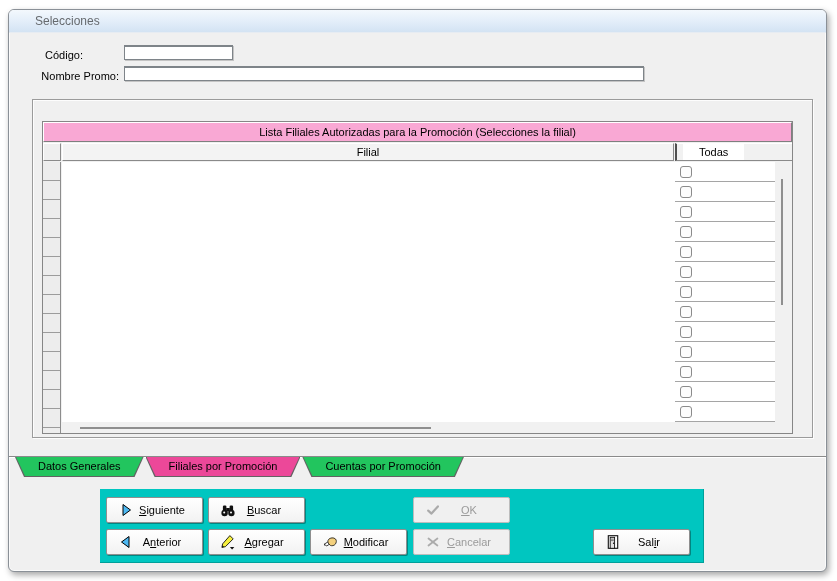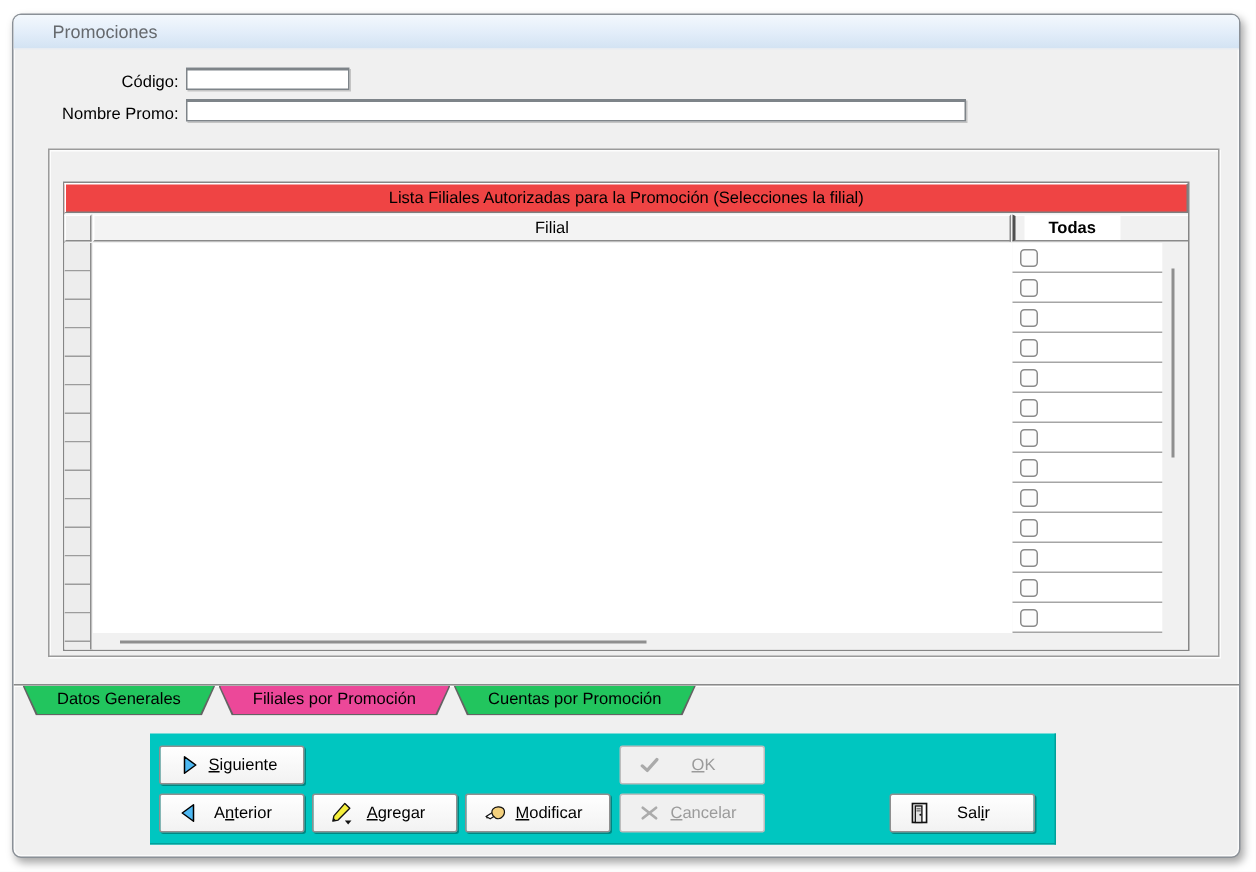--- a/index.html
+++ b/index.html
@@ -8,47 +8,47 @@
 
   
   .window{position:absolute;left:8px;top:9px;width:819px;height:563px;background:#f0f0f0;
     border:1px solid #8a9097;border-radius:6px;overflow:hidden;
     box-shadow:2px 3px 6px rgba(0,0,0,.35), inset 0 0 0 1px rgba(255,255,255,.75);}
   .titlebar{height:23px;background:linear-gradient(180deg,#f3f8fd 0%,#e2edf9 55%,#d3e3f3 100%);
     border-bottom:1px solid #e7ecf2;color:#666a6e;font-size:12px;line-height:23px;padding-left:26px;}
 
   
   .frm-label{position:absolute;width:110px;text-align:right;line-height:14px;}
-  .lbl-codigo{left:0;top:38px;}
+  .lbl-codigo{left:0;top:38px;text-align:center;}
   .lbl-nombre{left:0;top:59px;}
   .frm-input{position:absolute;height:15px;background:#fff;border:1px solid #7e8489;
     border-top-width:2px;box-shadow:1px 1px 0 #c4c4c4;font-size:11px;padding:0 3px;
     font-family:inherit;}
   .inp-codigo{left:115px;top:35px;width:109px;}
   .inp-nombre{left:115px;top:56px;width:520px;}
 
   
   .groupbox{position:absolute;left:23px;top:89px;width:781px;height:339px;background:#f0f0f0;
     border:1px solid #9b9b9b;box-shadow:inset 1px 1px 0 #fdfdfd,1px 1px 0 #fdfdfd;}
 
   
   .grid{position:absolute;left:9px;top:21px;width:751px;height:313px;background:#f0f0f0;
     border:1px solid #868686;}
-  .grid-title{position:absolute;left:0;top:0;right:0;height:20px;background:#ef4444;
+  .grid-title{position:absolute;left:0;top:0;right:0;height:20px;background:#f9a8d4;
     border:1px solid;border-color:#ffffff #7f7f7f #7f7f7f #ffffff;
     text-align:center;line-height:18px;}
   .grid-header{position:absolute;left:0;top:21px;right:0;height:18px;}
   .hdr-sel{position:absolute;left:0;top:0;width:18px;height:18px;background:#efefef;
     border:1px solid;border-color:#ffffff #8a8a8a #8a8a8a #ffffff;}
   .hdr-filial{position:absolute;left:19px;top:0;width:612px;height:18px;background:#f3f3f3;
     border:1px solid;border-color:#ffffff #8a8a8a #8a8a8a #ffffff;text-align:center;line-height:16px;}
   .hdr-todas{position:absolute;left:632px;top:0;right:0;height:18px;background:#f1f1f1;
     border-top:1px solid #fff;border-bottom:1px solid #8a8a8a;border-left:2px solid #4f4f4f;}
   .hdr-todas .patch{display:inline-block;background:#ffffff;height:16px;line-height:16px;
-    padding:0 16px;margin-left:6px;font-weight:bold;}
+    padding:0 16px;margin-left:6px;}
 
   .grid-body{position:absolute;left:0;top:40px;right:0;bottom:0;background:#f0f0f0;}
   .rowhdr-col{position:absolute;left:0;top:0;width:18px;bottom:0;background:#ededed;
     border-right:1px solid #8d8d8d;overflow:hidden;}
   .rowhdr-cell{height:19px;border-bottom:1px solid #9c9c9c;background:#ededed;}
   .filial-col{position:absolute;left:19px;top:0;width:613px;height:260px;background:#ffffff;}
   .todas-col{position:absolute;left:632px;top:0;width:100px;height:260px;background:#ffffff;}
   .todas-row{height:20px;border-bottom:1px solid #a5a5a5;display:flex;align-items:center;}
   .cb{appearance:none;-webkit-appearance:none;width:12px;height:12px;border:1px solid #8b8b8b;
     border-radius:3px;background:#fcfcfc;margin:0 0 0 5px;}
@@ -78,21 +78,21 @@
   .tb-btn.disabled{background:#f0f0f0;border-color:#bdbdbd;color:#9b9b9b;box-shadow:none;justify-content:space-between;}
   .r1{top:8px}.r2{top:40px}
   .c1{left:6px}.c2{left:108px}.c3{left:210px}.c4{left:313px}.c5{left:493px}
 </style>
 </head>
 <body>
 
 <div class="window">
 
   <div class="titlebar">
-    <span>Promociones</span>
+    <span>Selecciones</span>
   </div>
 
   <div class="frm-label lbl-codigo">Código:</div>
   <input class="frm-input inp-codigo" value="" style="">
 
   <div class="frm-label lbl-nombre">Nombre Promo:</div>
   <input class="frm-input inp-nombre" value="" style="">
 
   <div class="groupbox">
     <div class="grid">
@@ -189,20 +189,36 @@
 
     <div class="tb-btn r1 c1">
       <span class="ico">
         <svg viewBox="0 0 16 16" width="16" height="16">
             <path d="M5 2.5 L12.5 8 L5 13.5 Z" fill="#4db8f2" stroke="#000" stroke-width="1" stroke-linejoin="round"></path>
           </svg>
       </span>
       <span class="lbl"><u>S</u>iguiente</span>
     </div>
 
+    <div class="tb-btn r1 c2">
+      <span class="ico">
+        <svg viewBox="0 0 16 16" width="16" height="16">
+            <g fill="#111">
+          <rect x="2.9" y="3.6" width="3.5" height="6.5" rx="1.2"></rect>
+              <rect x="9.6" y="3.6" width="3.5" height="6.5" rx="1.2"></rect>
+          <rect x="6.2" y="6" width="3.6" height="3.4"></rect>
+          <circle cx="4.6" cy="11" r="3.2"></circle>
+              <circle cx="11.4" cy="11" r="3.2"></circle>
+            </g>
+          <circle cx="4.2" cy="10.5" r="1" fill="#fff"></circle>
+            <circle cx="11" cy="10.5" r="1" fill="#fff"></circle>
+        </svg>
+      </span>
+      <span class="lbl"><u>B</u>uscar</span>
+    </div>
 
 
     <div class="tb-btn r1 c4 disabled">
       <span class="ico">
         <svg viewBox="0 0 16 16" width="16" height="16">
             <path d="M3.2 8.6 L6.5 11.6 L12.9 4.4" fill="none" stroke="#aaaaaa" stroke-width="2.2" stroke-linecap="round" stroke-linejoin="round"></path>
           </svg>
       </span>
       <span class="lbl"><u>O</u>K</span>
     </div>

